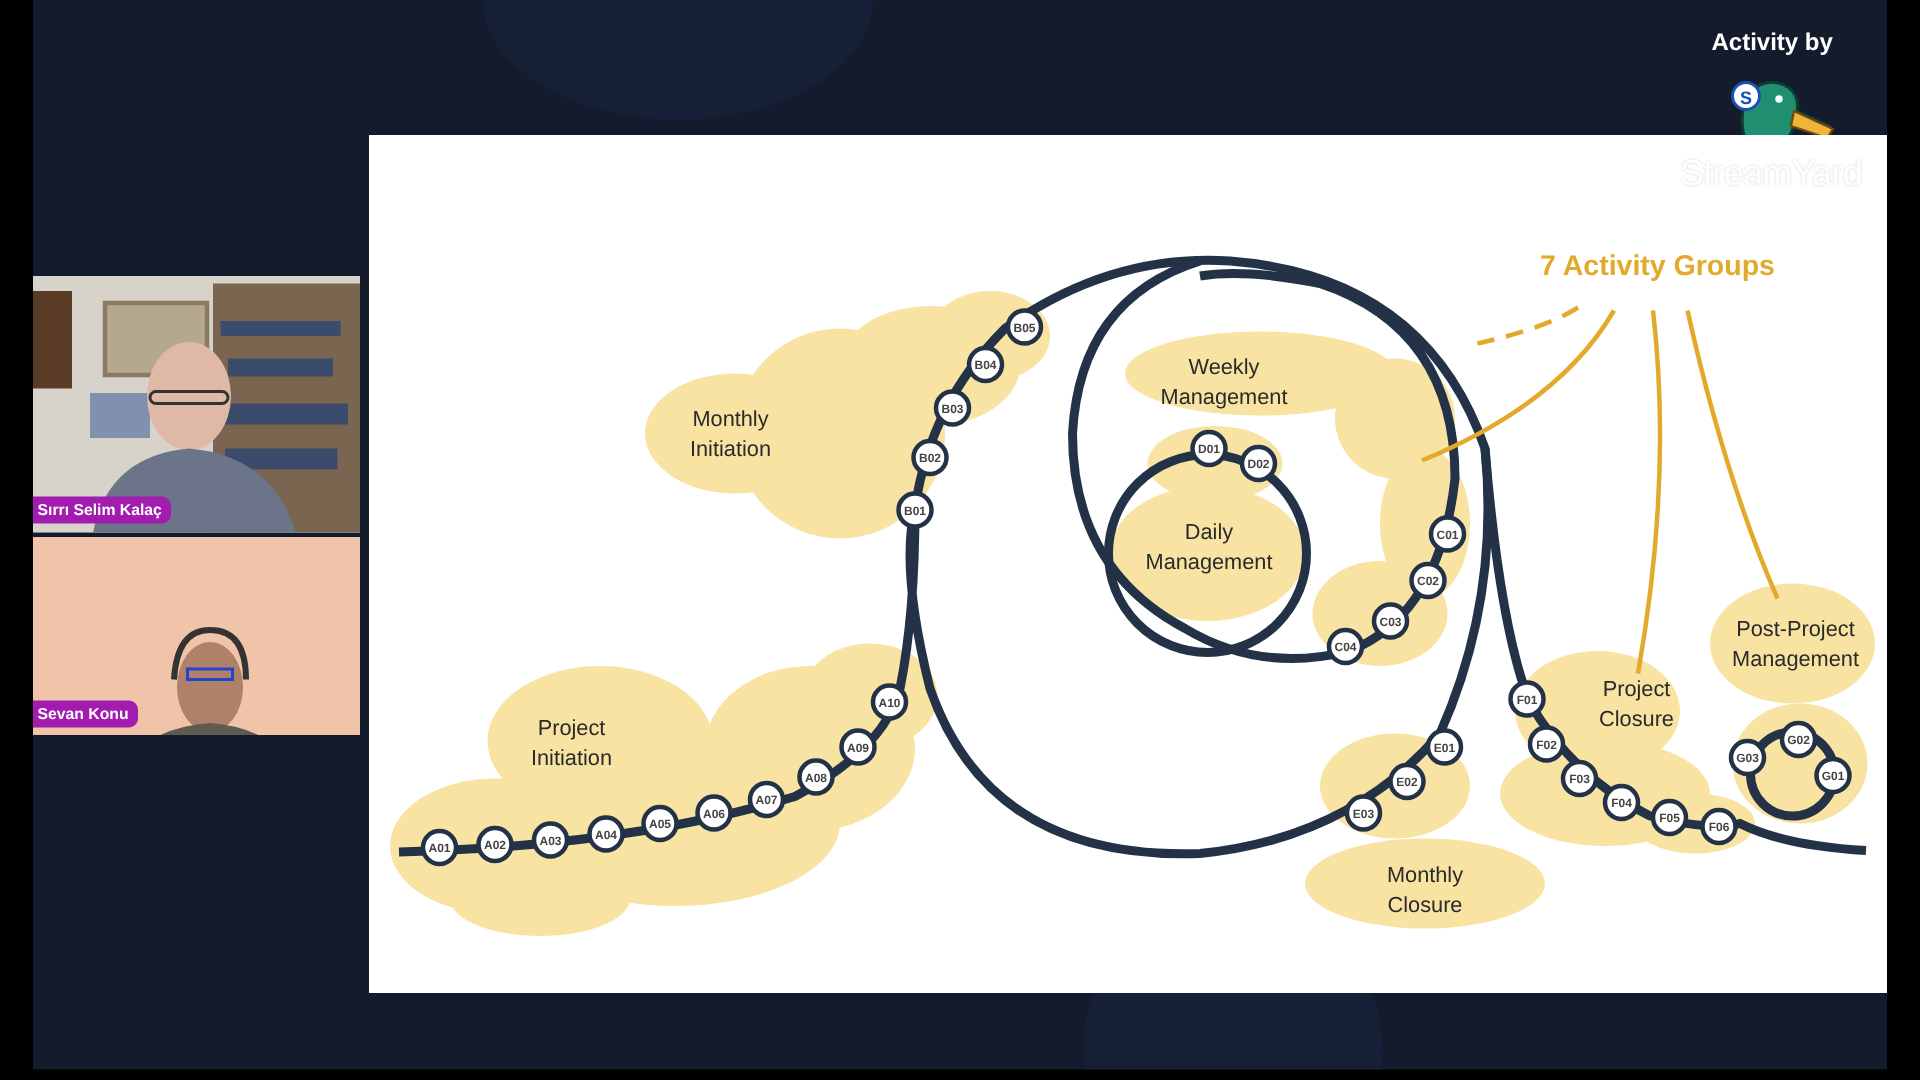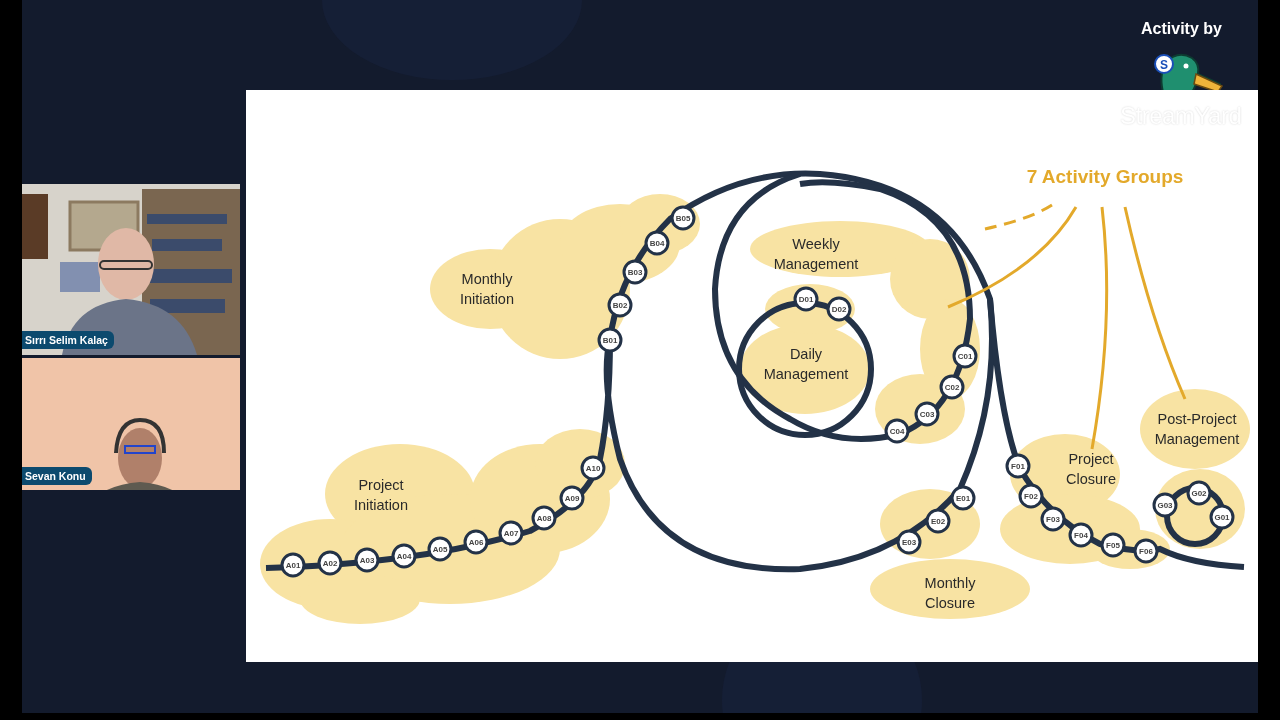--- a/index.html
+++ b/index.html
@@ -6,21 +6,21 @@
   body { width:1280px; height:720px; background:#000; position:relative; overflow:hidden; font-family:"Liberation Sans", sans-serif; }
   .stage { position:absolute; left:22px; top:0; width:1236px; height:713px; background:#131b2d; overflow:hidden; }
   .stage-glow { position:absolute; border-radius:50%; background:#17213a; opacity:.7; }
   .powered { position:absolute; left:1141px; top:20px; color:#fff; font-size:16px; font-weight:bold; }
   .logo { position:absolute; left:1148px; top:46px; width:80px; height:60px; }
   .logo-word { position:absolute; left:1120px; top:102px; font-size:24px; color:#fff; opacity:.85; letter-spacing:-0.5px; text-shadow:0 0 2px #ccc; }
   .slide { position:absolute; left:246px; top:71px; width:1012px; height:572px; background:#fff; overflow:hidden;margin-top:19px; }
   .cam { position:absolute; left:22px; width:218px; overflow:hidden; }
   .cam1 { top:184px; height:171px; background:#d8d4cc; }
   .cam2 { top:358px; height:132px; background:#f2c4a8; }
-  .name-tag { position:absolute; left:0; bottom:5px; background:#0c4a6e; color:#fff; font-size:10.5px; font-weight:bold; padding:3px 6px 3px 3px; border-radius:0 6px 6px 0; }
+  .name-tag { position:absolute; left:0; bottom:5px; background:#a21caf; color:#fff; font-size:10.5px; font-weight:bold; padding:3px 6px 3px 3px; border-radius:0 6px 6px 0; }
   svg text { font-family:"Liberation Sans", sans-serif; }
 </style>
 </head>
 <body>
 
 <div class="stage">
   <div class="stage-glow" style="left:700px;top:600px;width:200px;height:200px;"></div>
   <div class="stage-glow" style="left:300px;top:-80px;width:260px;height:160px;"></div>
 </div>
 

